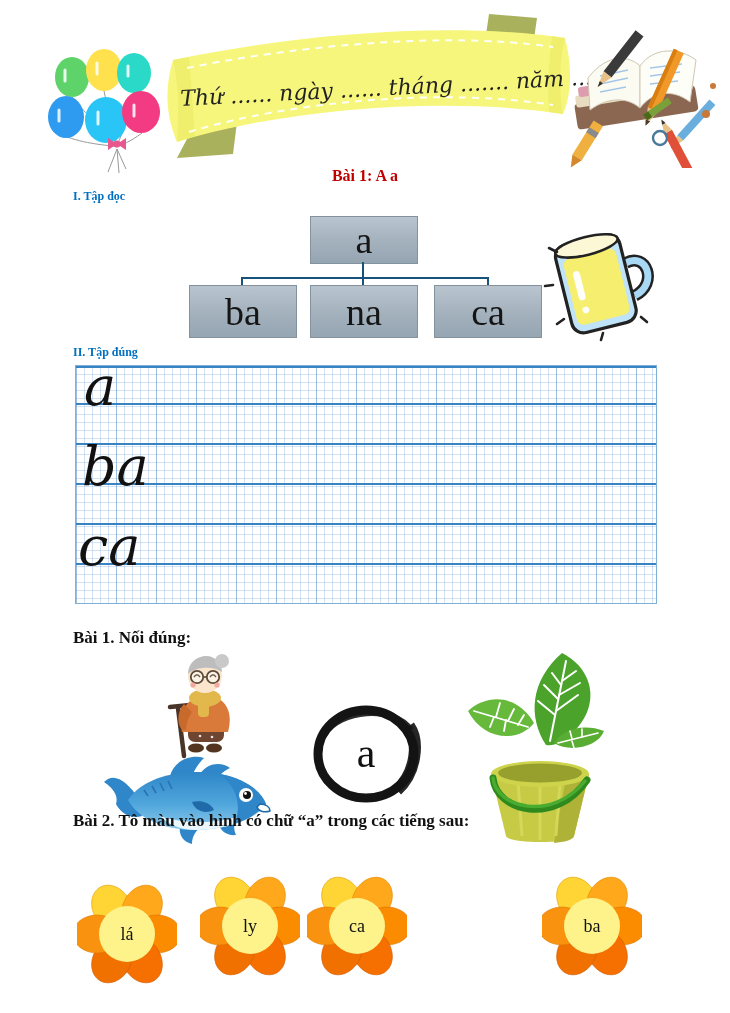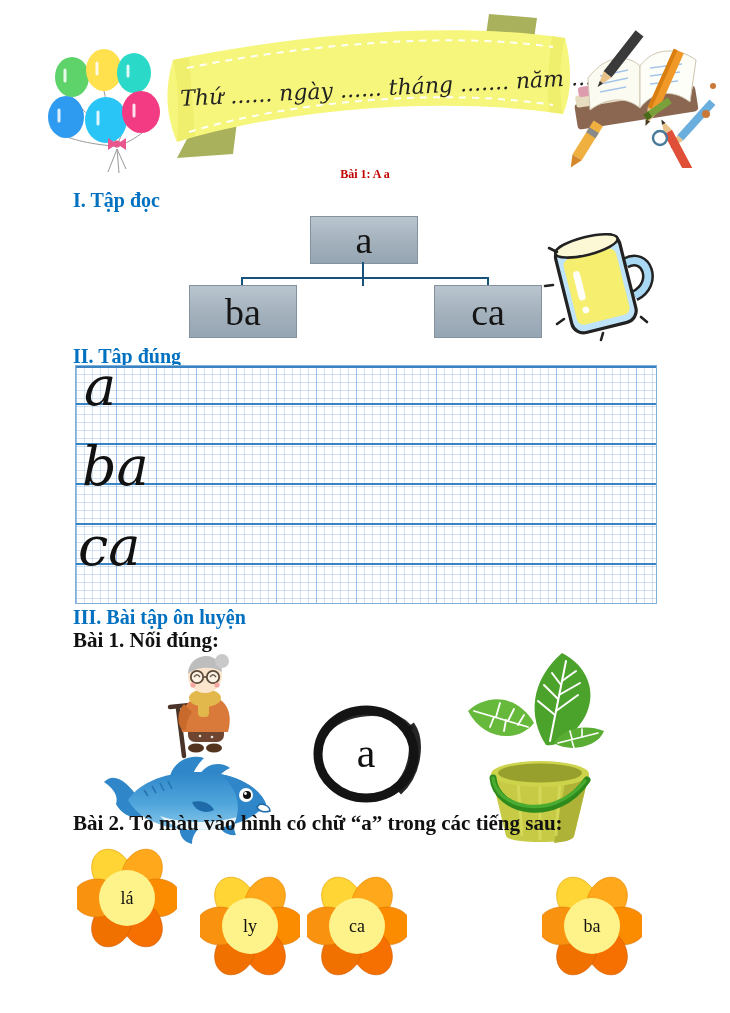--- a/index.html
+++ b/index.html
@@ -1,21 +1,21 @@
 <!DOCTYPE html>
 <html><head>
 <meta charset="utf-8">
 <style>
   html,body{margin:0;padding:0;background:#fff;}
   #page{position:relative;width:730px;height:1013px;background:#fff;overflow:hidden;
         font-family:"Liberation Serif",serif;color:#1a1a1a;}
   .abs{position:absolute;}
-  .h-blue{color:#0070C0;font-weight:bold;font-size:20px;}
-  .h-black{color:#111;font-weight:bold;font-size:21px;font-family:Liberation Serif, serif;}
-  .title-red{color:#C00000;font-weight:bold;font-size:12px;text-align:center;width:730px;}
+  .h-blue{color:#0070C0;font-weight:bold;font-size:12px;}
+  .h-black{color:#111;font-weight:bold;font-size:17px;font-family:Liberation Serif, serif;}
+  .title-red{color:#C00000;font-weight:bold;font-size:16px;text-align:center;width:730px;}
   
   .banner-text{font-family:"DejaVu Serif",serif;font-style:italic;font-size:22px;color:#222;
                white-space:nowrap;text-align:center;width:384px;transform:rotate(-3deg);}
   
   .dbox{position:absolute;width:106px;display:flex;align-items:center;justify-content:center;
         background:linear-gradient(180deg,#b9c4ce 0%,#a3b1bd 55%,#96a5b2 100%);
         border:1px solid #82929f;font-size:38px;color:#151515;}
   .cline{position:absolute;background:#17527a;}
   
   .grid{position:absolute;left:75px;top:365px;width:580px;height:237px;
@@ -142,20 +142,21 @@
 
   <div class="abs title-red" style="left:0;top:167px;">Bài 1: A a</div>
   <div class="abs h-blue" style="left:73px;top:189px;">I. Tập đọc</div>
 
   <div class="dbox" style="left:310px;top:216px;height:46px;">a</div>
   <div class="cline" style="left:362px;top:262px;width:2px;height:24px;"></div>
   <div class="cline" style="left:241px;top:277px;width:248px;height:2px;"></div>
   <div class="cline" style="left:241px;top:277px;width:2px;height:9px;"></div>
   <div class="cline" style="left:487px;top:277px;width:2px;height:9px;"></div>
   <div class="dbox" style="left:189px;top:285px;height:51px;">ba</div>
+  <div class="dbox" style="left:310px;top:285px;height:51px;">na</div>
   <div class="dbox" style="left:434px;top:285px;height:51px;">ca</div>
 
   <svg class="abs" style="left:535px;top:222px;" width="135" height="125" viewBox="0 0 135 125">
     <g transform="rotate(-14 64 62)">
       <path d="M95,48 C118,42 122,76 96,82" fill="none" stroke="#222" stroke-width="12"></path>
       <path d="M95,48 C118,42 122,76 96,82" fill="none" stroke="#A8D8F4" stroke-width="7"></path>
       <rect x="28" y="16" width="66" height="90" rx="12" fill="#BFE3F8" stroke="#222" stroke-width="3.2"></rect>
       <rect x="34" y="30" width="54" height="68" rx="7" fill="#F6EE6E"></rect>
       <ellipse cx="61" cy="22" rx="32" ry="9" fill="#FCF8D6" stroke="#222" stroke-width="2.6"></ellipse>
       <rect x="41" y="44" width="7" height="30" rx="3.5" fill="#ffffff" opacity="0.95"></rect>
@@ -170,21 +171,20 @@
     </g>
   </svg>
 
   <div class="abs h-blue" style="left:73px;top:345px;">II. Tập đúng</div>
 
   <div class="grid"></div>
   <span class="cursive" style="left:84px;top:360px;">a</span>
   <span class="cursive" style="left:82px;top:440px;">ba</span>
   <span class="cursive" style="left:78px;top:520px;">ca</span>
 
-  <div class="abs h-blue" style="left:73px;top:606px;">III. Bài tập ôn luyện</div>
   <div class="abs h-black" style="left:73px;top:628px;">Bài 1. Nối đúng:</div>
 
   <svg class="abs" style="left:148px;top:648px;" width="118" height="116" viewBox="0 0 118 116">
     <path d="M30,60 L36,108" stroke="#4A342A" stroke-width="4.5" stroke-linecap="round"></path>
     <path d="M22,59 L42,57" stroke="#4A342A" stroke-width="4.5" stroke-linecap="round"></path>
     <rect x="40" y="70" width="36" height="24" rx="7" fill="#6E4530"></rect>
     <g fill="#fff" opacity="0.85">
       <circle cx="48" cy="78" r="1.3"></circle>
         <circle cx="58" cy="82" r="1.3"></circle>
         <circle cx="68" cy="76" r="1.3"></circle>
@@ -297,21 +297,21 @@
         <ellipse cx="50" cy="22" rx="19" ry="24" transform="rotate(30 50 52)" fill="#FFA81C" stroke="#E68A00" stroke-width="0.6"></ellipse>
         <ellipse cx="50" cy="22" rx="19" ry="24" transform="rotate(90 50 52)" fill="#FB8C00" stroke="#D97400" stroke-width="0.6"></ellipse>
         <ellipse cx="50" cy="22" rx="19" ry="24" transform="rotate(150 50 52)" fill="#F57000" stroke="#D45F00" stroke-width="0.6"></ellipse>
         <ellipse cx="50" cy="22" rx="19" ry="24" transform="rotate(210 50 52)" fill="#F07000" stroke="#D45F00" stroke-width="0.6"></ellipse>
         <ellipse cx="50" cy="22" rx="19" ry="24" transform="rotate(270 50 52)" fill="#F9920F" stroke="#DD7A00" stroke-width="0.6"></ellipse>
         <circle cx="50" cy="52" r="28" fill="#FDF38A"></circle>
       </g>
     </defs>
   </svg>
 
-  <div class="flower" style="left:77px;top:846px;">
+  <div class="flower" style="left:77px;top:882px;">
     <svg width="100" height="104" viewBox="0 0 100 104">
         <use href="#flower-shape" xlink:href="#flower-shape"></use>
       </svg>
     <span class="lbl">lá</span>
   </div>
   <div class="flower" style="left:200px;top:874px;">
     <svg width="100" height="104" viewBox="0 0 100 104">
         <use href="#flower-shape" xlink:href="#flower-shape"></use>
       </svg>
     <span class="lbl">ly</span>

